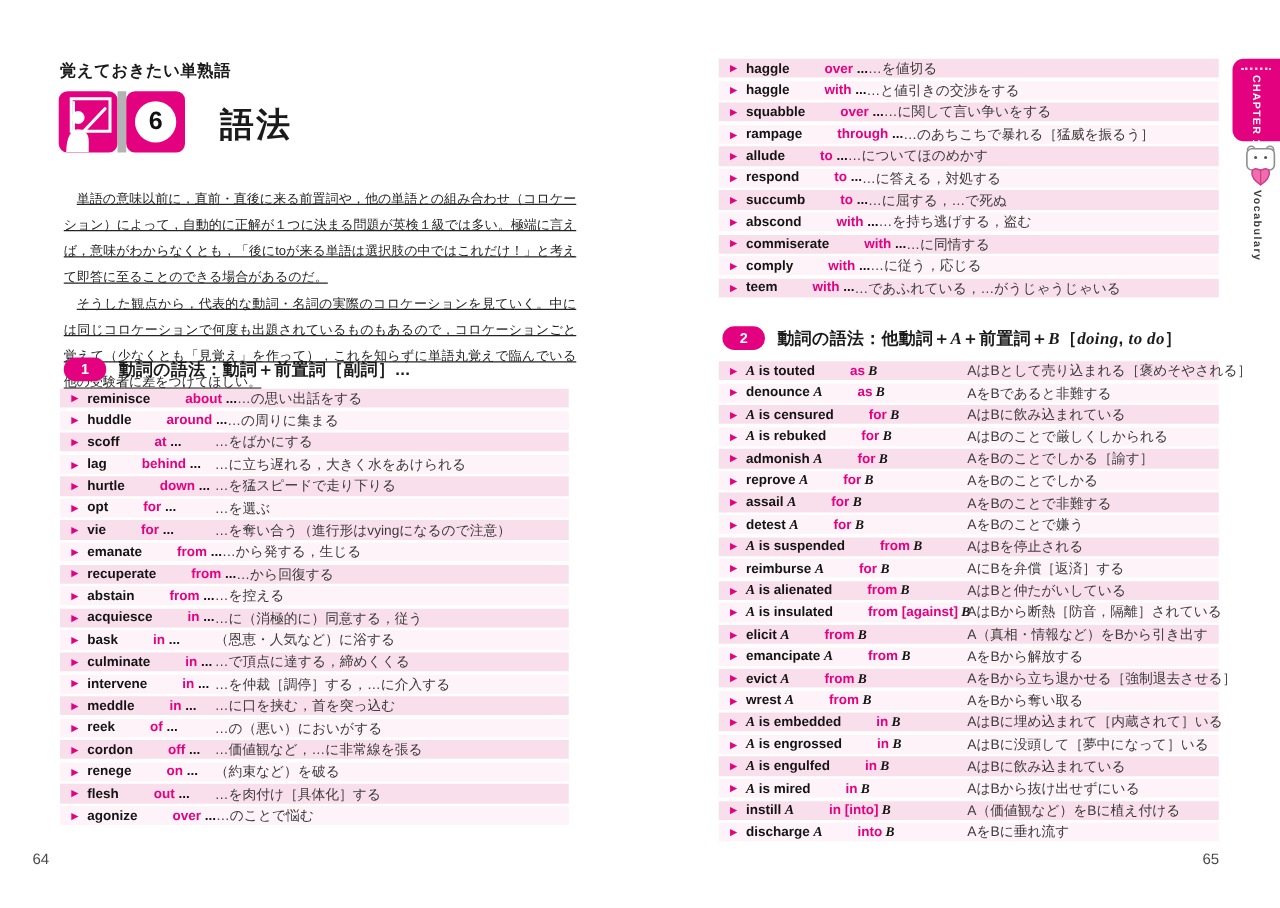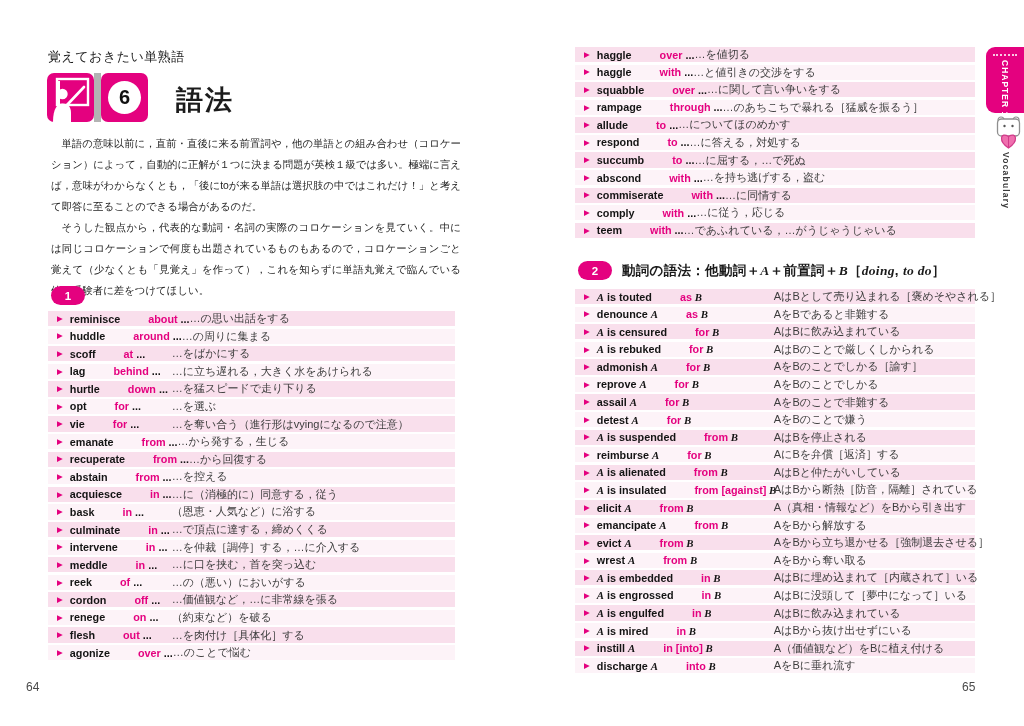--- a/index.html
+++ b/index.html
@@ -3,33 +3,33 @@
 <meta charset="utf-8">
 <style>
   * { margin:0; padding:0; box-sizing:border-box; }
   html,body { width:1024px; height:726px; background:#ffffff; overflow:hidden;
               font-family:"Liberation Sans","DejaVu Sans",sans-serif; }
   :root { --accent:#e4017f; --row-pink:#f9dfec; --row-light:#fdf3f8; --ink:#1b1b1b; --ink2:#3c3c3c; }
 
   .abs { position:absolute; }
 
   
-  .eyebrow { left:48px; top:48px; font-size:13px; font-weight:normal; color:var(--ink); letter-spacing:.5px; }
+  .eyebrow { left:48px; top:48px; font-size:13px; font-weight:bold; color:var(--ink); letter-spacing:.5px; }
 
   .badge-wrap { left:47px; top:73px; width:101px; height:49px; }
   .badge-sq { position:absolute; top:0; width:47px; height:49px; background:var(--accent); border-radius:7px; }
   .badge-sq.left { left:0; }
   .badge-sq.right { left:54px; }
   .badge-gap { position:absolute; left:47px; top:0; width:7px; height:49px; background:#b3b3b3; }
   .badge-circle { position:absolute; left:7px; top:8px; width:33px; height:33px; background:#fff; border-radius:50%;
                   display:flex; align-items:center; justify-content:center; font-size:20px; font-weight:bold; color:#111; }
   .unit-title { left:176px; top:82px; font-size:27px; font-weight:bold; color:var(--ink); letter-spacing:2px;font-family:Liberation Serif, serif; }
 
-  .intro { left:51px; top:133px; width:410px; font-size:10.4px; line-height:21px; color:#242424;
-           text-align:justify; word-break:break-all; }
+  .intro { left:51px; top:149px; width:410px; font-size:10.4px; line-height:21px; color:#242424;
+           text-align:justify; word-break:break-all;text-decoration:underline; }
   .intro p { text-indent:1em; }
 
   
   .sec-head { display:flex; align-items:center; gap:10px; }
   .sec1 { left:51px; top:286px; }
   .sec2 { left:578px; top:261px; }
   .pill { width:34px; height:19px; border-radius:10px; background:var(--accent); color:#fff;
           font-size:11.5px; font-weight:bold; display:flex; align-items:center; justify-content:center; }
   .sec-title { font-size:13.5px; font-weight:bold; color:var(--ink); letter-spacing:.3px; }
 
@@ -90,20 +90,21 @@
 </div>
 <div class="abs unit-title">語法</div>
 
 <div class="abs intro">
   <p>単語の意味以前に，直前・直後に来る前置詞や，他の単語との組み合わせ（コロケーション）によって，自動的に正解が１つに決まる問題が英検１級では多い。極端に言えば，意味がわからなくとも，「後にtoが来る単語は選択肢の中ではこれだけ！」と考えて即答に至ることのできる場合があるのだ。</p>
   <p>そうした観点から，代表的な動詞・名詞の実際のコロケーションを見ていく。中には同じコロケーションで何度も出題されているものもあるので，コロケーションごと覚えて（少なくとも「見覚え」を作って），これを知らずに単語丸覚えで臨んでいる他の受験者に差をつけてほしい。</p>
 </div>
 
 <div class="abs sec-head sec1">
   <div class="pill">1</div>
+  <div class="sec-title"><span class="sg-t">動詞の語法：動詞＋前置詞［副詞］...</span></div>
 </div>
 
 <div class="abs vtable t1">
     <div class="vrow odd">
       <span class="tri">▶</span>
       <span class="en"><span class="sg-t">reminisce </span><span class="sg-v">about</span><span class="sg-t"> ...</span></span>
       <span class="ja">…の思い出話をする</span>
     </div>
     <div class="vrow even">
       <span class="tri">▶</span>

